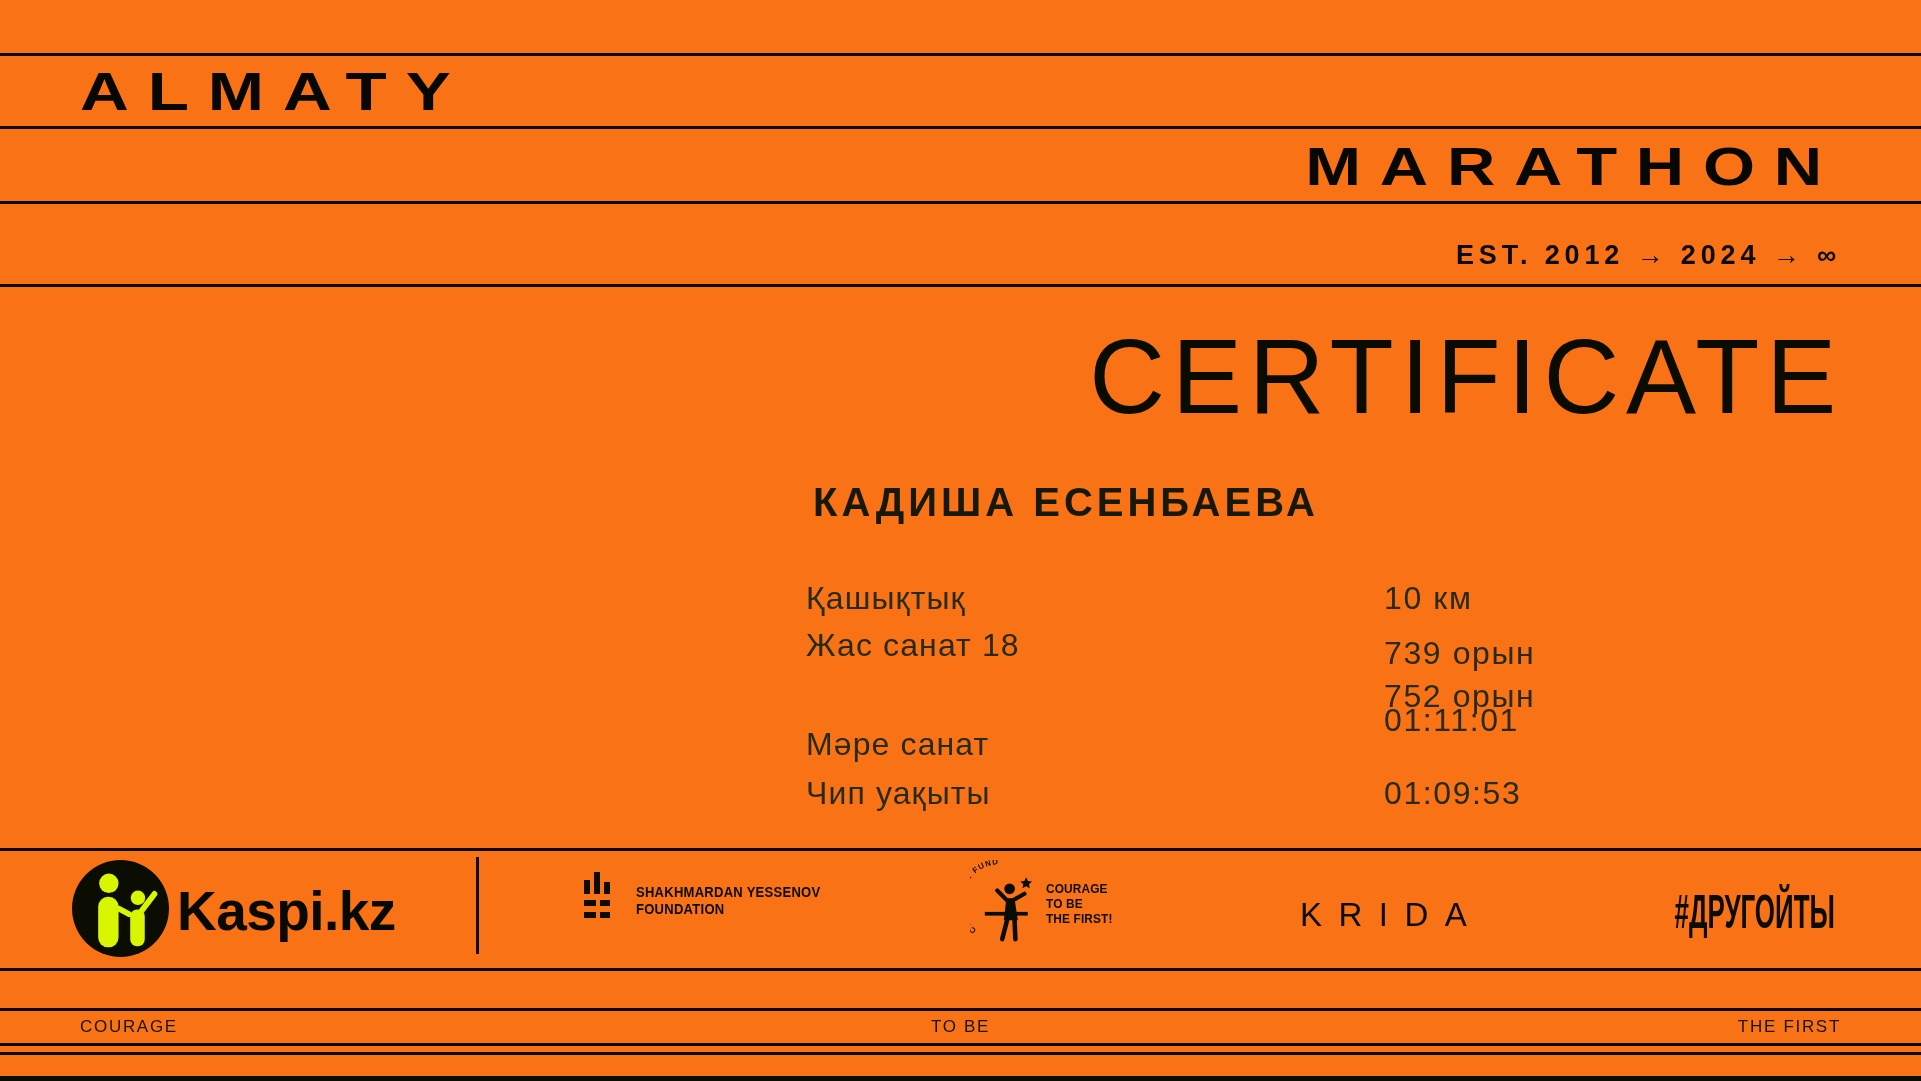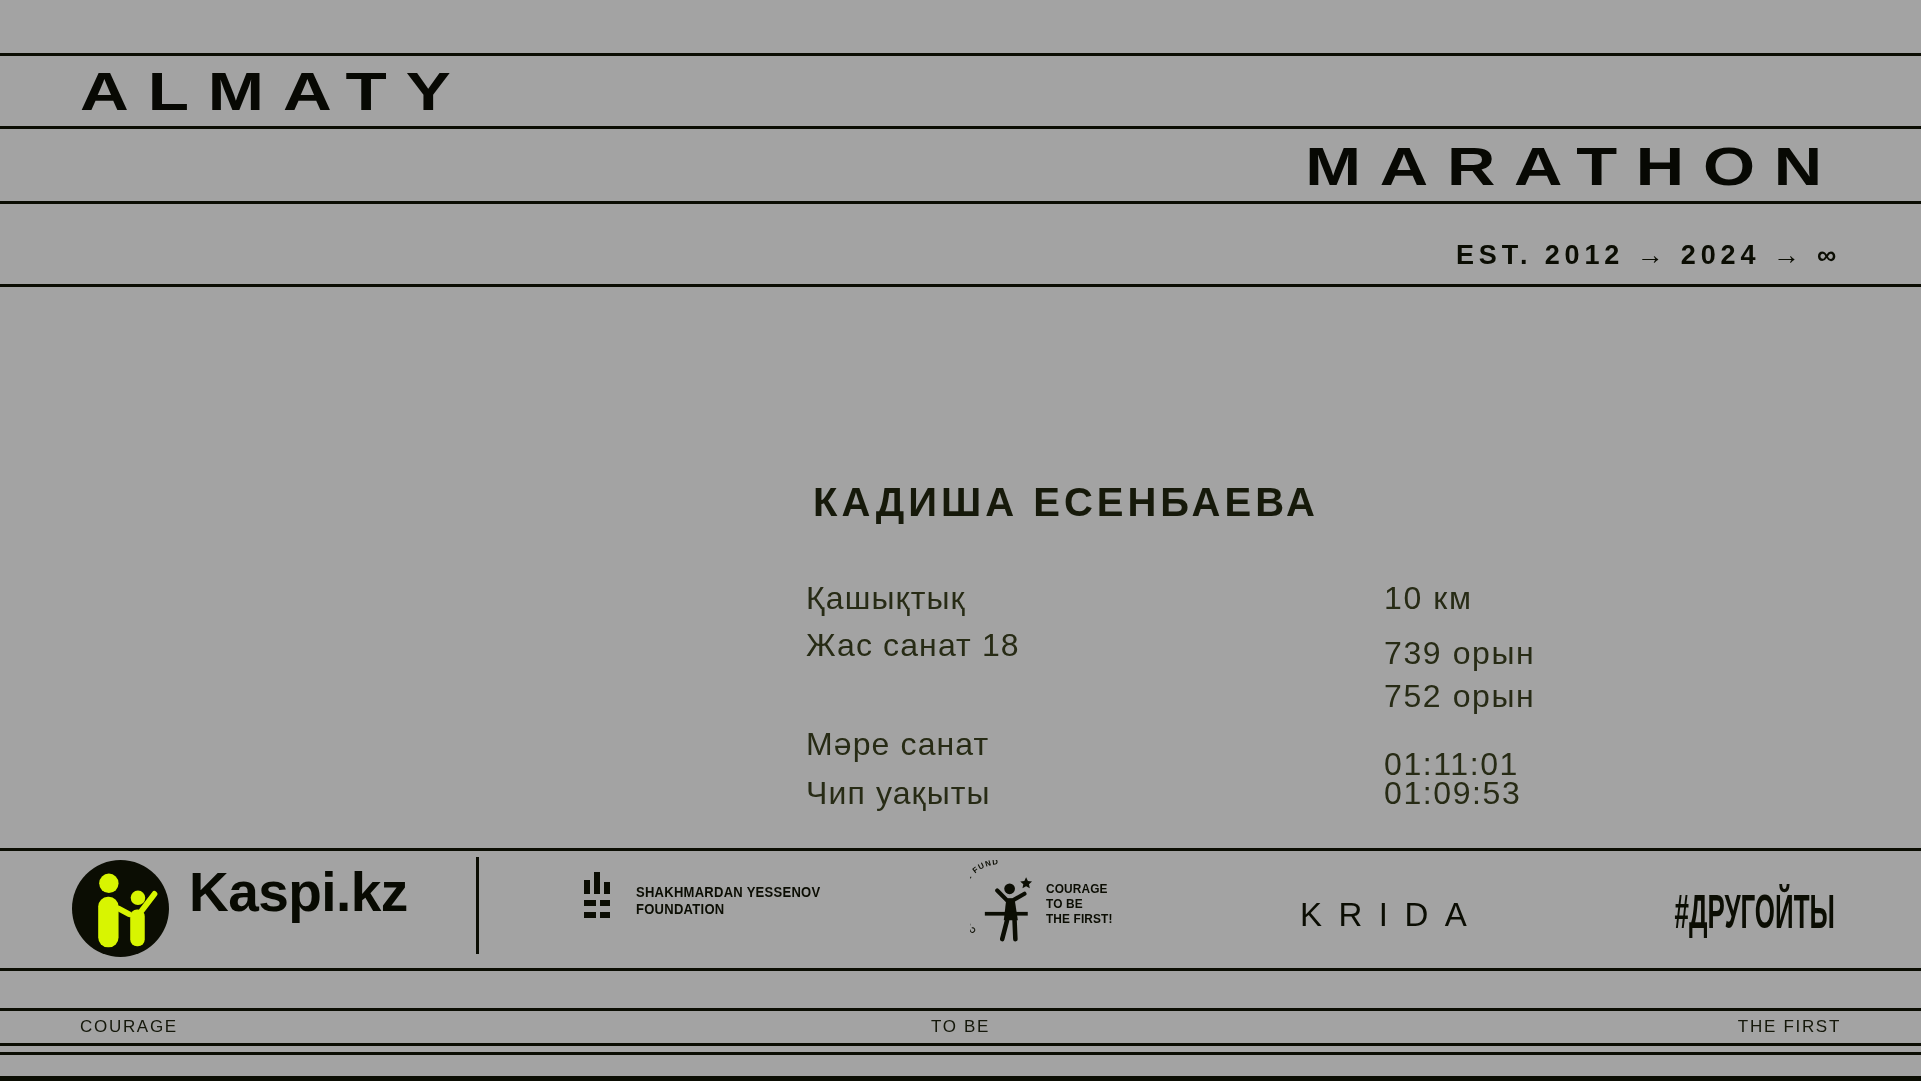--- a/index.html
+++ b/index.html
@@ -1,19 +1,19 @@
 <!DOCTYPE html>
 <html><head>
 <meta charset="utf-8">
 <style>
   html,body{margin:0;padding:0;background:#888;}
   .stage{
     position:relative;
     width:1921px;height:1081px;
-    background:#a3a3a3;
+    background:#f97316;
     overflow:hidden;
     font-family:"Liberation Sans","DejaVu Sans",sans-serif;
     color:#0b0d03;
   }
   .hline{position:absolute;left:0;width:100%;height:3px;background:#0b0d03;}
   .vline{position:absolute;width:3px;background:#0b0d03;}
 
   .almaty{
     position:absolute;left:80px;top:57px;height:68px;
     display:flex;align-items:center;
@@ -48,21 +48,21 @@
     font-size:32px;font-weight:400;letter-spacing:0.035em;
     color:#272b15;white-space:nowrap;
   }
   .field-value{
     position:absolute;left:1384px;
     font-size:32px;font-weight:400;letter-spacing:0.05em;
     color:#272b15;white-space:nowrap;
   }
 
   
-  .kaspi{position:absolute;left:72px;top:860px;display:flex;align-items:flex-start;gap:20px;}
+  .kaspi{position:absolute;left:72px;top:860px;display:flex;align-items:center;gap:8px;}
   .kaspi-text{font-size:55px;font-weight:700;letter-spacing:-0.01em;color:#080a02;}
   .yessenov{position:absolute;left:584px;top:870px;display:flex;align-items:flex-start;gap:24px;}
   .yessenov-text{
     margin-top:14px;
     font-size:14px;font-weight:700;line-height:17px;letter-spacing:0.02em;
     transform:scaleX(0.93);transform-origin:left center;white-space:nowrap;color:#0b0d03;
   }
   .fund{position:absolute;left:970px;top:860px;display:flex;align-items:center;gap:10px;}
   .fund-text{
     font-size:12.5px;font-weight:700;line-height:15px;letter-spacing:0.01em;
@@ -102,32 +102,33 @@
   <div class="hline" style="top:968px"></div>
   <div class="hline" style="top:1008px"></div>
   <div class="hline" style="top:1043px"></div>
   <div class="hline" style="top:1052px"></div>
   <div class="hline" style="top:1076px;height:5px"></div>
 
   <div class="almaty">ALMATY</div>
   <div class="marathon">MARATHON</div>
   <div class="estline">EST. 2012 → 2024 → ∞</div>
 
+  <div class="cert-title">CERTIFICATE</div>
   <div class="runner-name">КАДИША ЕСЕНБАЕВА</div>
 
   <div class="field-label" style="top:580px">Қашықтық</div>
   <div class="field-value" style="top:580px">10 км</div>
 
   <div class="field-label" style="top:627px">Жас санат 18</div>
   <div class="field-value" style="top:635px">739 орын</div>
 
   <div class="field-value" style="top:678px">752 орын</div>
 
   <div class="field-label" style="top:726px">Мәре санат</div>
-  <div class="field-value" style="top:746px">01:11:01</div>
+  <div class="field-value" style="top:702px">01:11:01</div>
 
   <div class="field-label" style="top:775px">Чип уақыты</div>
   <div class="field-value" style="top:775px">01:09:53</div>
 
   <div class="kaspi">
     <span>
       <svg width="97" height="97" viewBox="0 0 100 100">
         <circle cx="50" cy="50" r="50" fill="#0b0d03"></circle>
         <circle cx="38" cy="24" r="10" fill="#d8f501"></circle>
         <rect x="27" y="38" width="21" height="52" rx="10" fill="#d8f501"></rect>

